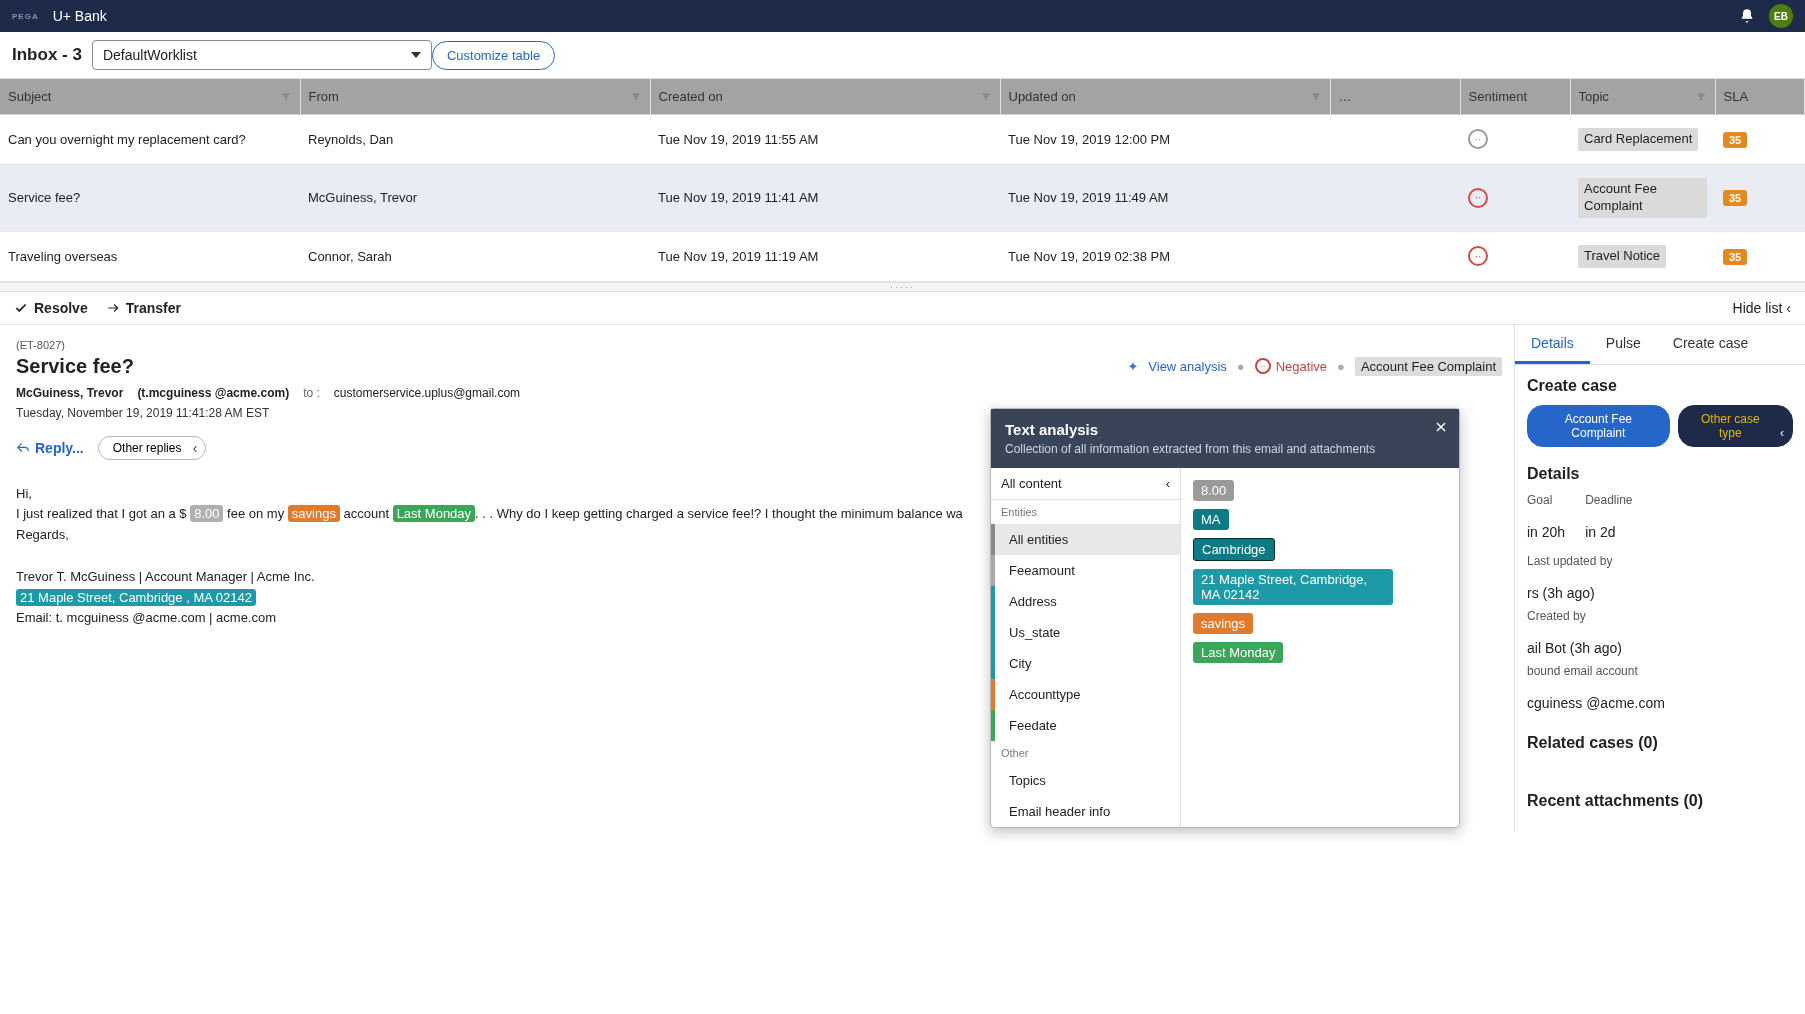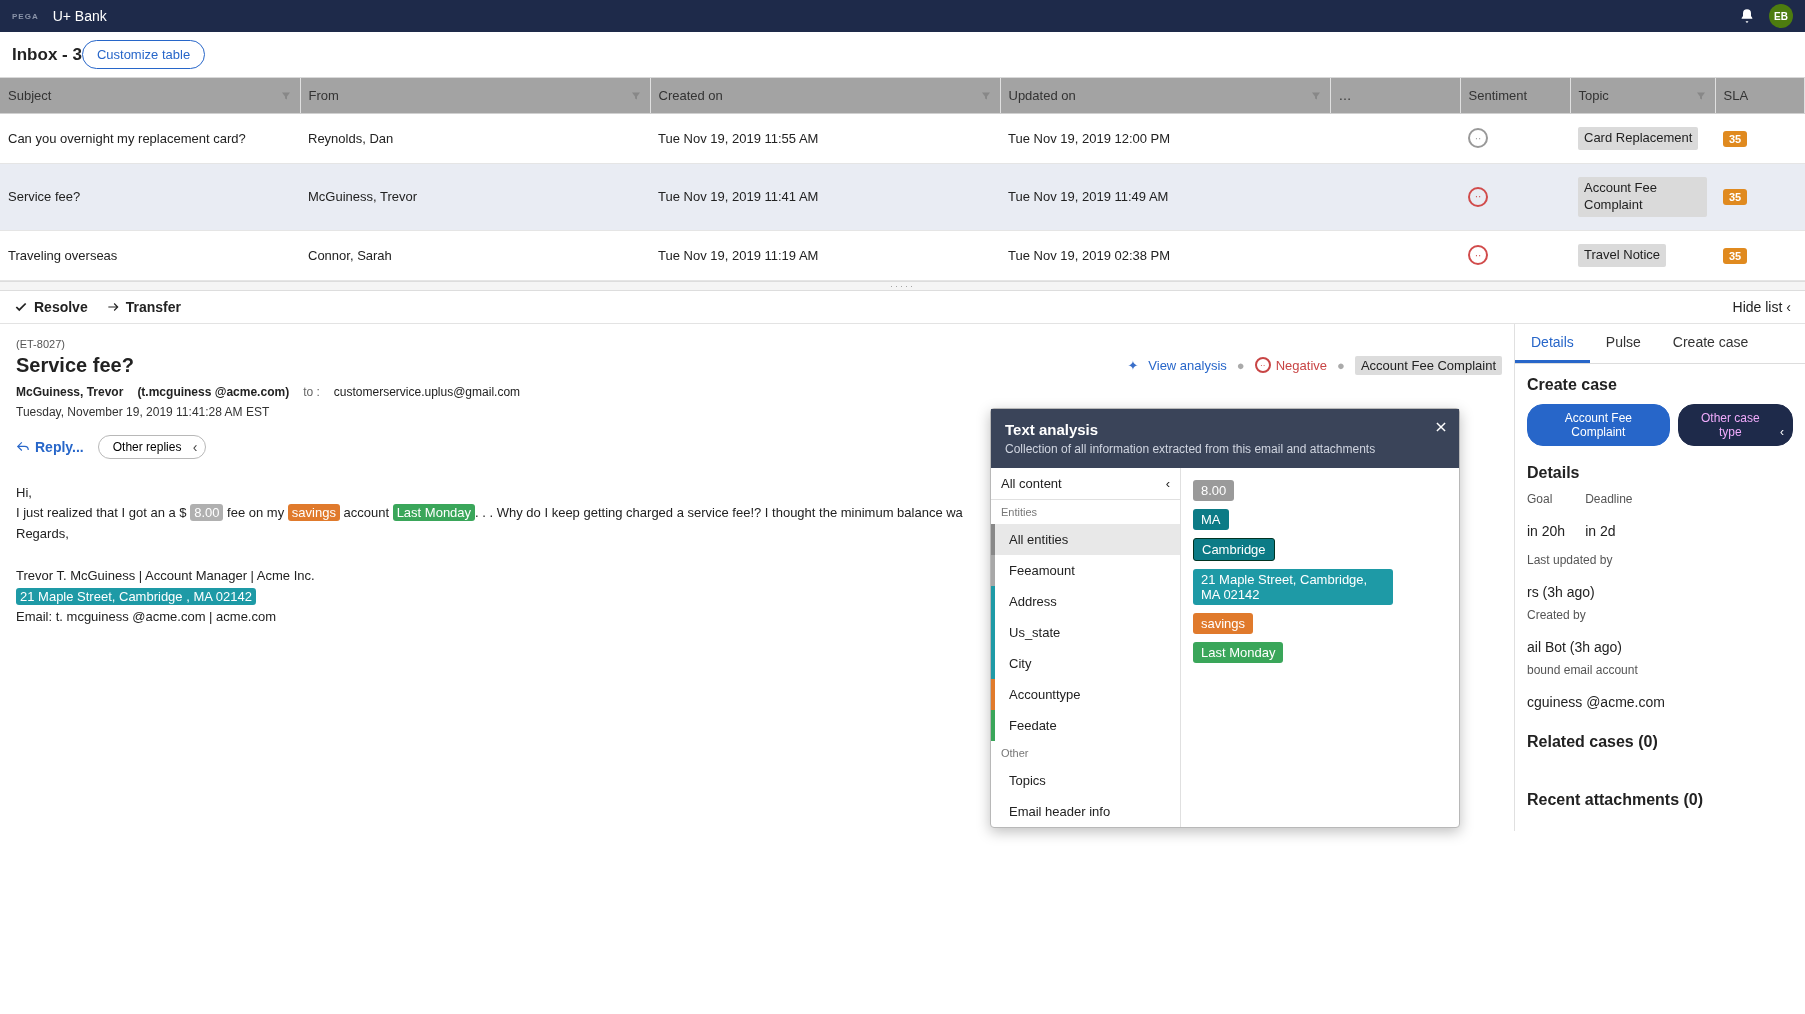--- a/index.html
+++ b/index.html
@@ -82,21 +82,21 @@
     
     .right-panel { width: 290px; padding: 0; }
     .tabs { display: flex; border-bottom: 1px solid #ddd; }
     .tab { padding: 10px 16px; font-size: 14px; cursor: pointer; color: #333; }
     .tab.active { color: #2766c9; border-bottom: 3px solid #2766c9; font-weight: normal; }
     .right-content { padding: 12px; }
     .section-title { font-size: 16px; font-weight: bold; margin-bottom: 10px; }
     .case-btns { display: flex; gap: 8px; margin-bottom: 18px; }
     .pill-btn { border-radius: 16px; padding: 6px 12px; font-size: 12px; cursor: pointer; border: 1px solid; }
     .pill-primary { background: #2766c9; color: #fff; border-color: #2766c9; }
-    .pill-secondary { background: #1e2a4a; color: #f0abfc; border-color: #1e2a4a; position: relative; padding-right: 22px; }
+    .pill-secondary { background: #1e2a4a; color: #eab308; border-color: #1e2a4a; position: relative; padding-right: 22px; }
     .pill-secondary::after { content: '‹'; position: absolute; right: 8px; color: #fff; }
     .details-label { color: #555; font-size: 12px; }
     .details-value { font-size: 14px; margin-bottom: 6px; margin-top: 17px; }
     .details-block { margin-bottom: 8px; }
     
     
     .popover { position: absolute; left: 990px; top: 408px; width: 470px; background: #fff; border: 1px solid #b8b8b8; border-radius: 4px; box-shadow: 0 4px 14px rgba(0,0,0,0.25); z-index: 100; }
     .popover-header { background: #3a4459; color: #fff; padding: 12px 14px; position: relative; }
     .popover-title { font-size: 15px; font-weight: bold; margin-bottom: 4px; }
     .popover-sub { font-size: 12px; color: #d0d5e0; }
@@ -133,20 +133,21 @@
     <svg class="bell-icon" viewBox="0 0 24 24">
         <path d="M12 2a6 6 0 0 0-6 6v4l-2 3v1h16v-1l-2-3V8a6 6 0 0 0-6-6zm0 20a2 2 0 0 0 2-2h-4a2 2 0 0 0 2 2z"></path>
       </svg>
     <div class="avatar">EB</div>
   </div>
 </div>
 
 <div class="inbox-header">
   <div class="inbox-left">
     <span class="inbox-title">Inbox - 3</span>
+    <div class="worklist-dropdown">DefaultWorklist</div>
   </div>
   <button class="customize-btn">Customize table</button>
 </div>
 
 <table class="inbox-table">
   <thead>
     <tr>
       <th style="width:300px"><span>Subject</span><svg class="filter-icon" viewBox="0 0 24 24">
             <path d="M4 5h16l-6 8v6l-4-2v-4z"></path>
           </svg></th>

